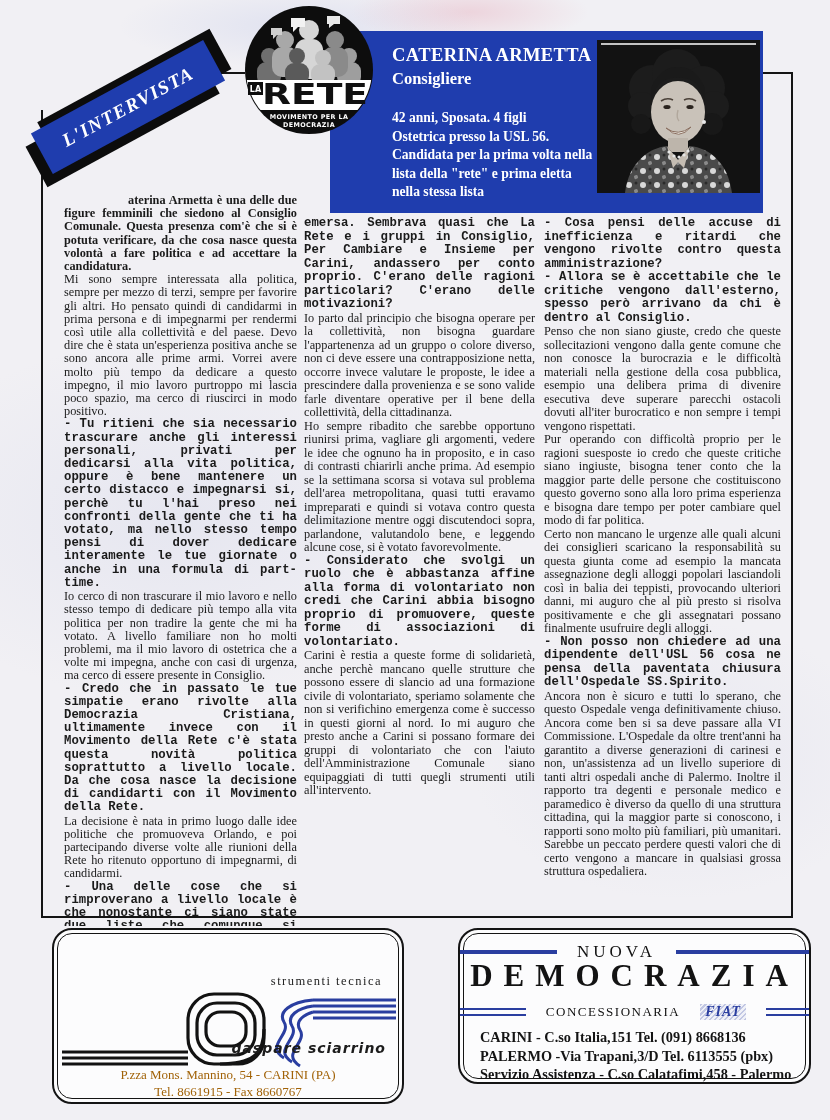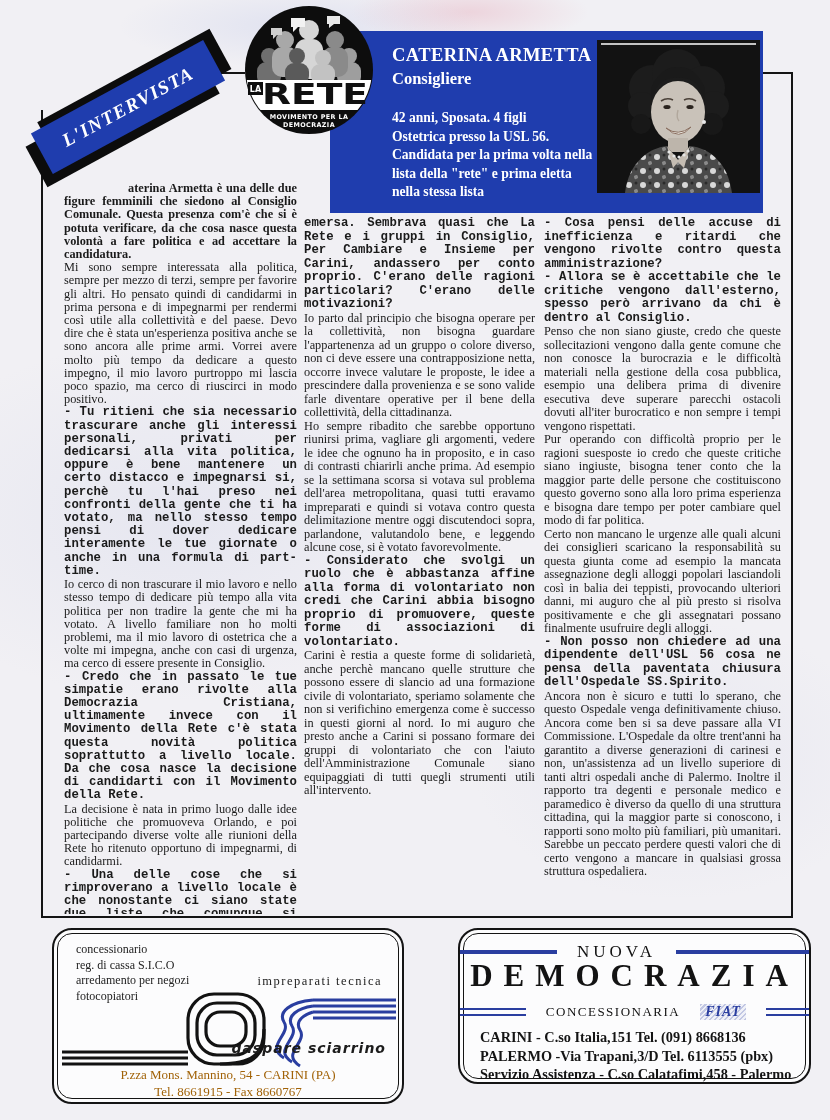--- a/index.html
+++ b/index.html
@@ -29,21 +29,21 @@
   .bluebox{position:absolute;left:330px;top:31px;width:433px;height:182px;
     background:var(--blue);z-index:4;}
   .profile-text{position:absolute;left:62px;top:14px;width:215px;color:#fff;}
   .profile-name{font-size:18.5px;font-weight:700;letter-spacing:.4px;}
   .profile-role{font-size:16.5px;font-weight:700;margin-top:3px;}
   .profile-bio{font-size:13.6px;font-weight:700;line-height:18.6px;margin-top:20px;white-space:pre-line;}
   .photo{position:absolute;right:3px;top:9px;width:163px;height:153px;}
   
   .col{position:absolute;z-index:2;color:var(--ink);}
   .col p{font-size:12.3px;text-align:justify;}
-  #col1{left:64px;top:182px;width:233px;height:732px;overflow:hidden;}
+  #col1{left:64px;top:194px;width:233px;height:732px;overflow:hidden;}
   #col1 p{line-height:13.2px;}
   #col2{left:304px;top:217px;width:231px;height:701px;overflow:hidden;}
   #col3{left:544px;top:217px;width:237px;height:701px;overflow:hidden;}
   #col2 p,#col3 p{line-height:13.5px;}
   .blk{margin:0;}
   .blk.bold{font-weight:700;font-family:Liberation Mono, monospace;}
   .blk.intro{font-weight:700;text-indent:64px;}
   
   .ad{position:absolute;background:#fcfcfd;border:2.5px solid #141414;border-radius:20px;z-index:2;}
   .ad::before{content:"";position:absolute;inset:3px;border:1.5px solid #141414;border-radius:15px;pointer-events:none;}
@@ -197,25 +197,21 @@
       <p class="blk bold">- Cosa pensi delle accuse di inefficienza e ritardi che vengono rivolte contro questa amministrazione?</p>
       <p class="blk bold">- Allora se è accettabile che le critiche vengono dall'esterno, spesso però arrivano da chi è dentro al Consiglio.</p>
       <p class="blk normal">Penso che non siano giuste, credo che queste sollecitazioni vengono dalla gente comune che non conosce la burocrazia e le difficoltà materiali nella gestione della cosa pubblica, esempio una delibera prima di divenire esecutiva deve superare parecchi ostacoli dovuti all'iter burocratico e non sempre i tempi vengono rispettati.</p>
       <p class="blk normal">Pur operando con difficoltà proprio per le ragioni suesposte io credo che queste critiche siano ingiuste, bisogna tener conto che la maggior parte delle persone che costituiscono questo governo sono alla loro prima esperienza e bisogna dare tempo per poter cambiare quel modo di far politica.</p>
       <p class="blk normal">Certo non mancano le urgenze alle quali alcuni dei consiglieri scaricano la responsabilità su questa giunta come ad esempio la mancata assegnazione degli alloggi popolari lasciandoli così in balia dei teppisti, provocando ulteriori danni, mi auguro che al più presto si risolva positivamente e che gli assegnatari possano finalmente usufruire degli alloggi.</p>
       <p class="blk bold">- Non posso non chiedere ad una dipendente dell'USL 56 cosa ne pensa della paventata chiusura dell'Ospedale SS.Spirito.</p>
       <p class="blk normal">Ancora non è sicuro e tutti lo sperano, che questo Ospedale venga definitivamente chiuso. Ancora come ben si sa deve passare alla VI Commissione. L'Ospedale da oltre trent'anni ha garantito a diverse generazioni di carinesi e non, un'assistenza ad un livello superiore di tanti altri ospedali anche di Palermo. Inoltre il rapporto tra degenti e personale medico e paramedico è diverso da quello di una struttura cittadina, qui la maggior parte si conoscono, i rapporti sono molto più familiari, più umanitari. Sarebbe un peccato perdere questi valori che di certo vengono a mancare in qualsiasi grossa struttura ospedaliera.</p>
     </div>
 
   <div class="ad" id="ad-sciarrino">
-    <div class="sc-info">concessionario
-reg. di cassa  S.I.C.O
-arredamento per negozi
-fotocopiatori</div>
-    <div class="sc-assist">impreparati tecnica</div>
+    <div class="sc-assist">strumenti tecnica</div>
     <svg class="sc-logo" viewBox="0 0 338 92">
 
       <g stroke="#2a3ea0" stroke-width="3" fill="none">
         <path d="M253,14 H336"></path>
           <path d="M253,20 H336"></path>
           <path d="M253,26 H336"></path>
           <path d="M253,32 H336"></path>
 
         <path d="M224,72 C204,60 232,48 224,36 C218,26 230,16 253,14"></path>
         <path d="M232,76 C212,64 240,52 232,40 C226,30 238,22 253,20"></path>

